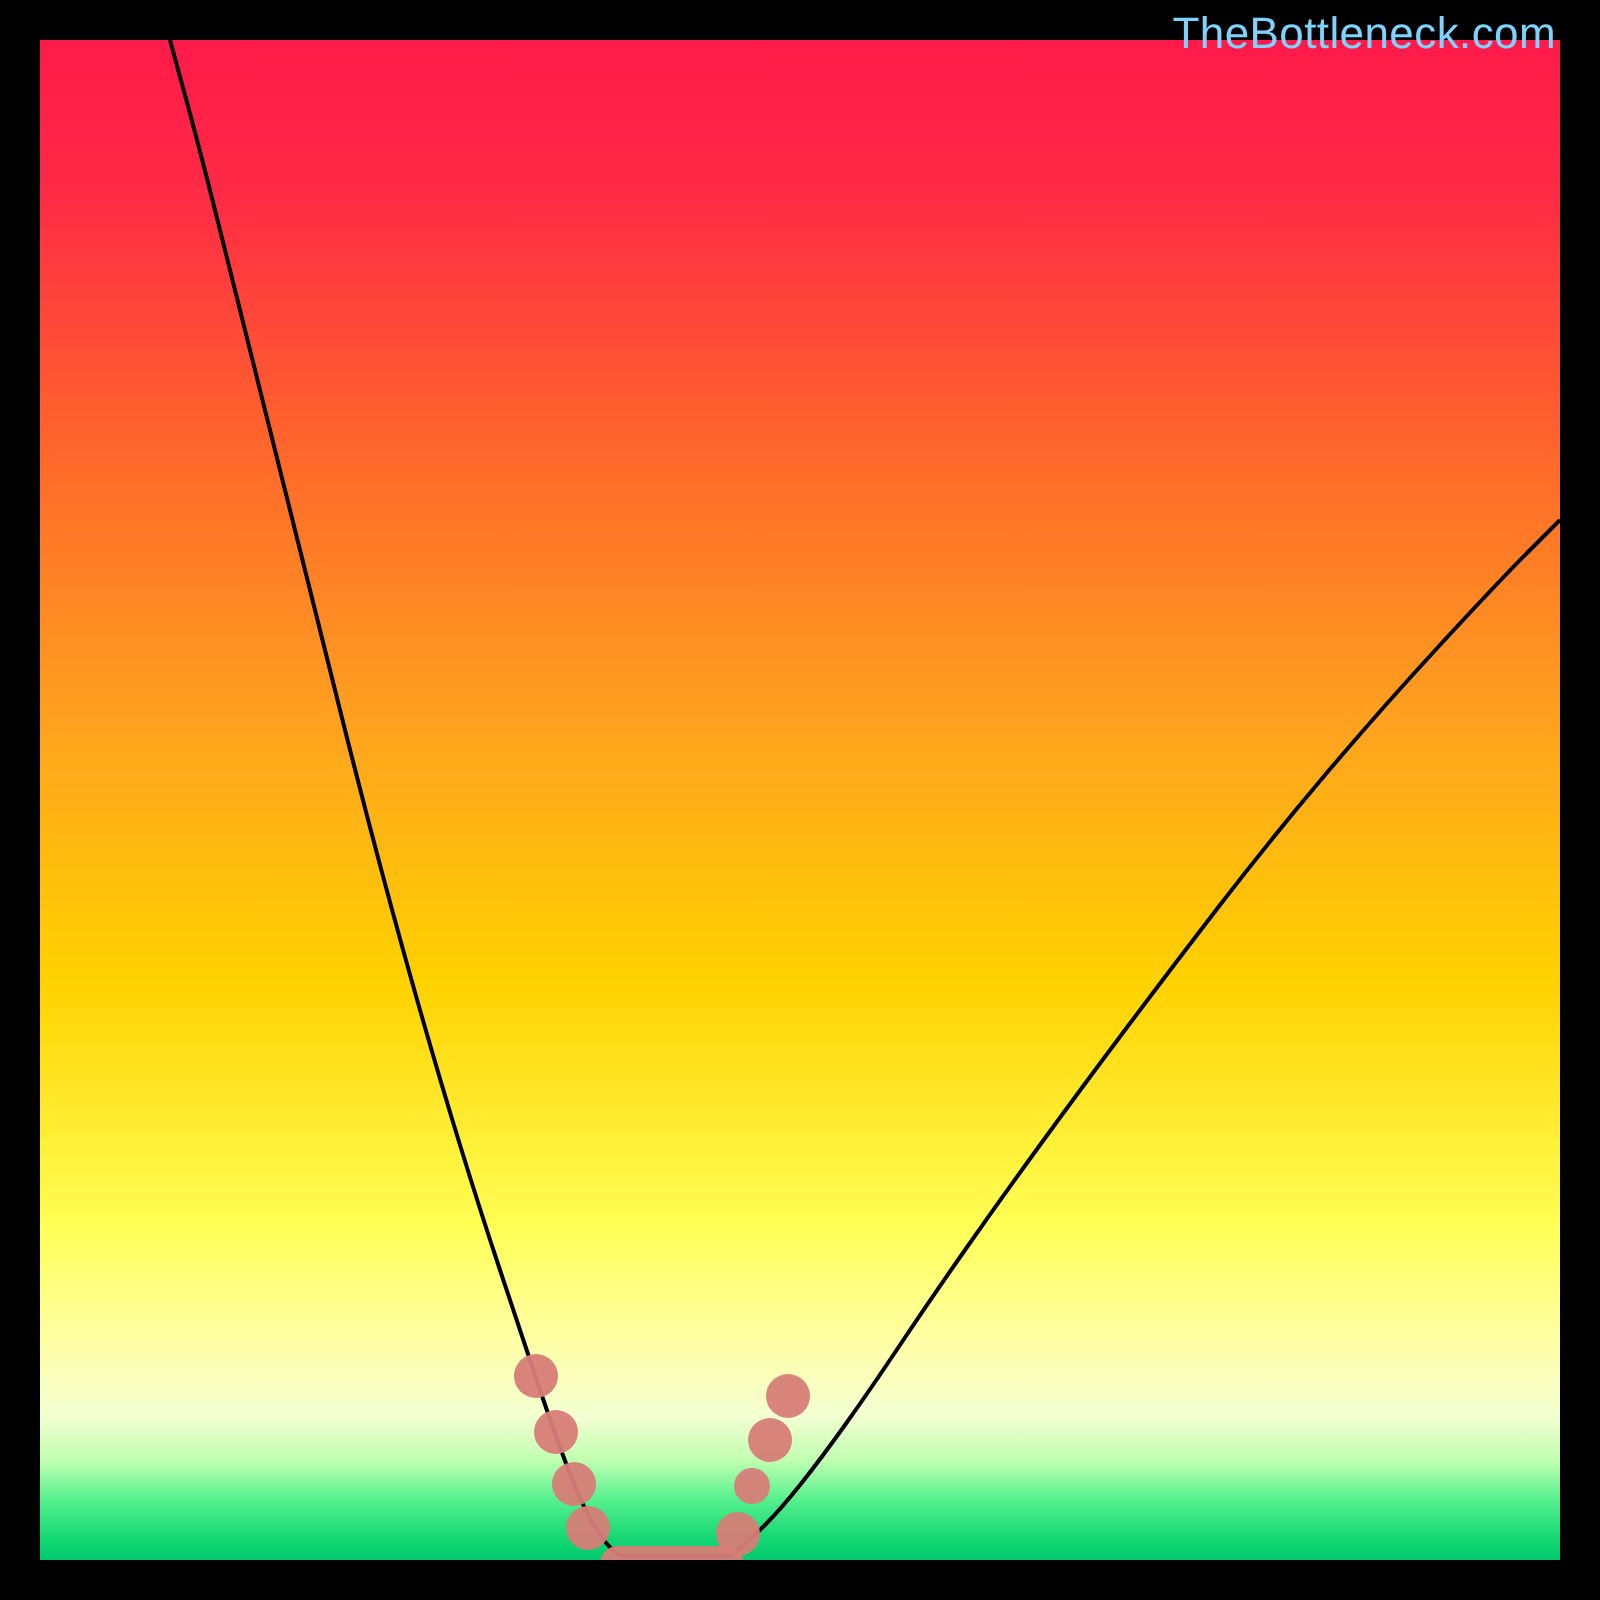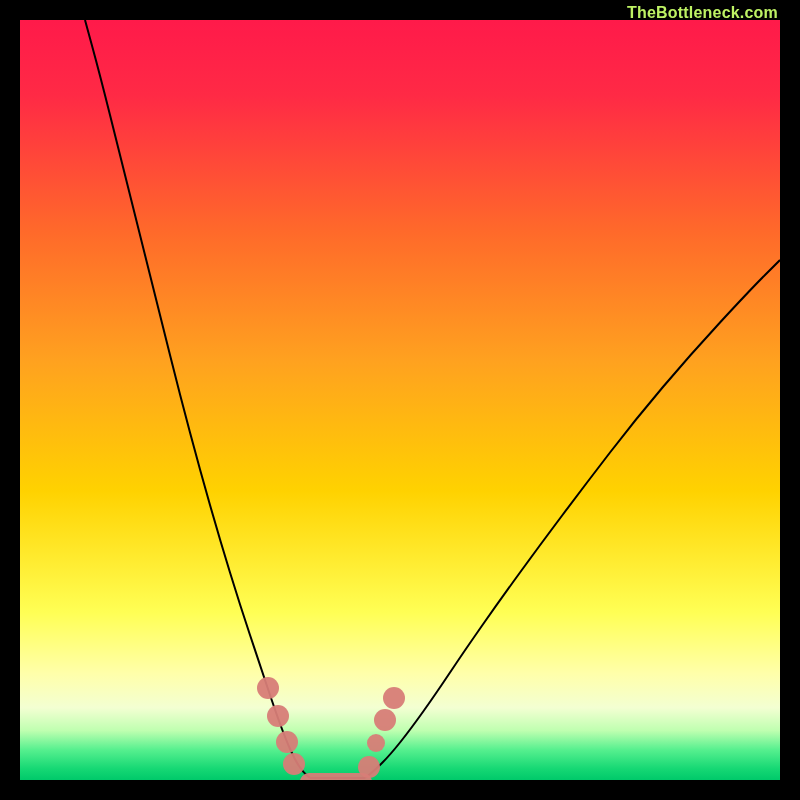--- a/index.html
+++ b/index.html
@@ -20,23 +20,23 @@
     overflow: hidden;
   }
   .gradient {
     position: absolute;
     left: 0; top: 0; right: 0; bottom: 0;
   }
   .watermark {
     position: absolute;
     top: 4px;
     right: 22px;
-    color: #bef264;
-    font-size: 16px;
-    font-weight: 700;
+    color: #7dd3fc;
+    font-size: 22px;
+    font-weight: 400;
     letter-spacing: 0.2px;
   }
   svg.overlay {
     position: absolute;
     left: 0;
     top: 0;
     width: 760px;
     height: 760px;
   }
   .curve {

